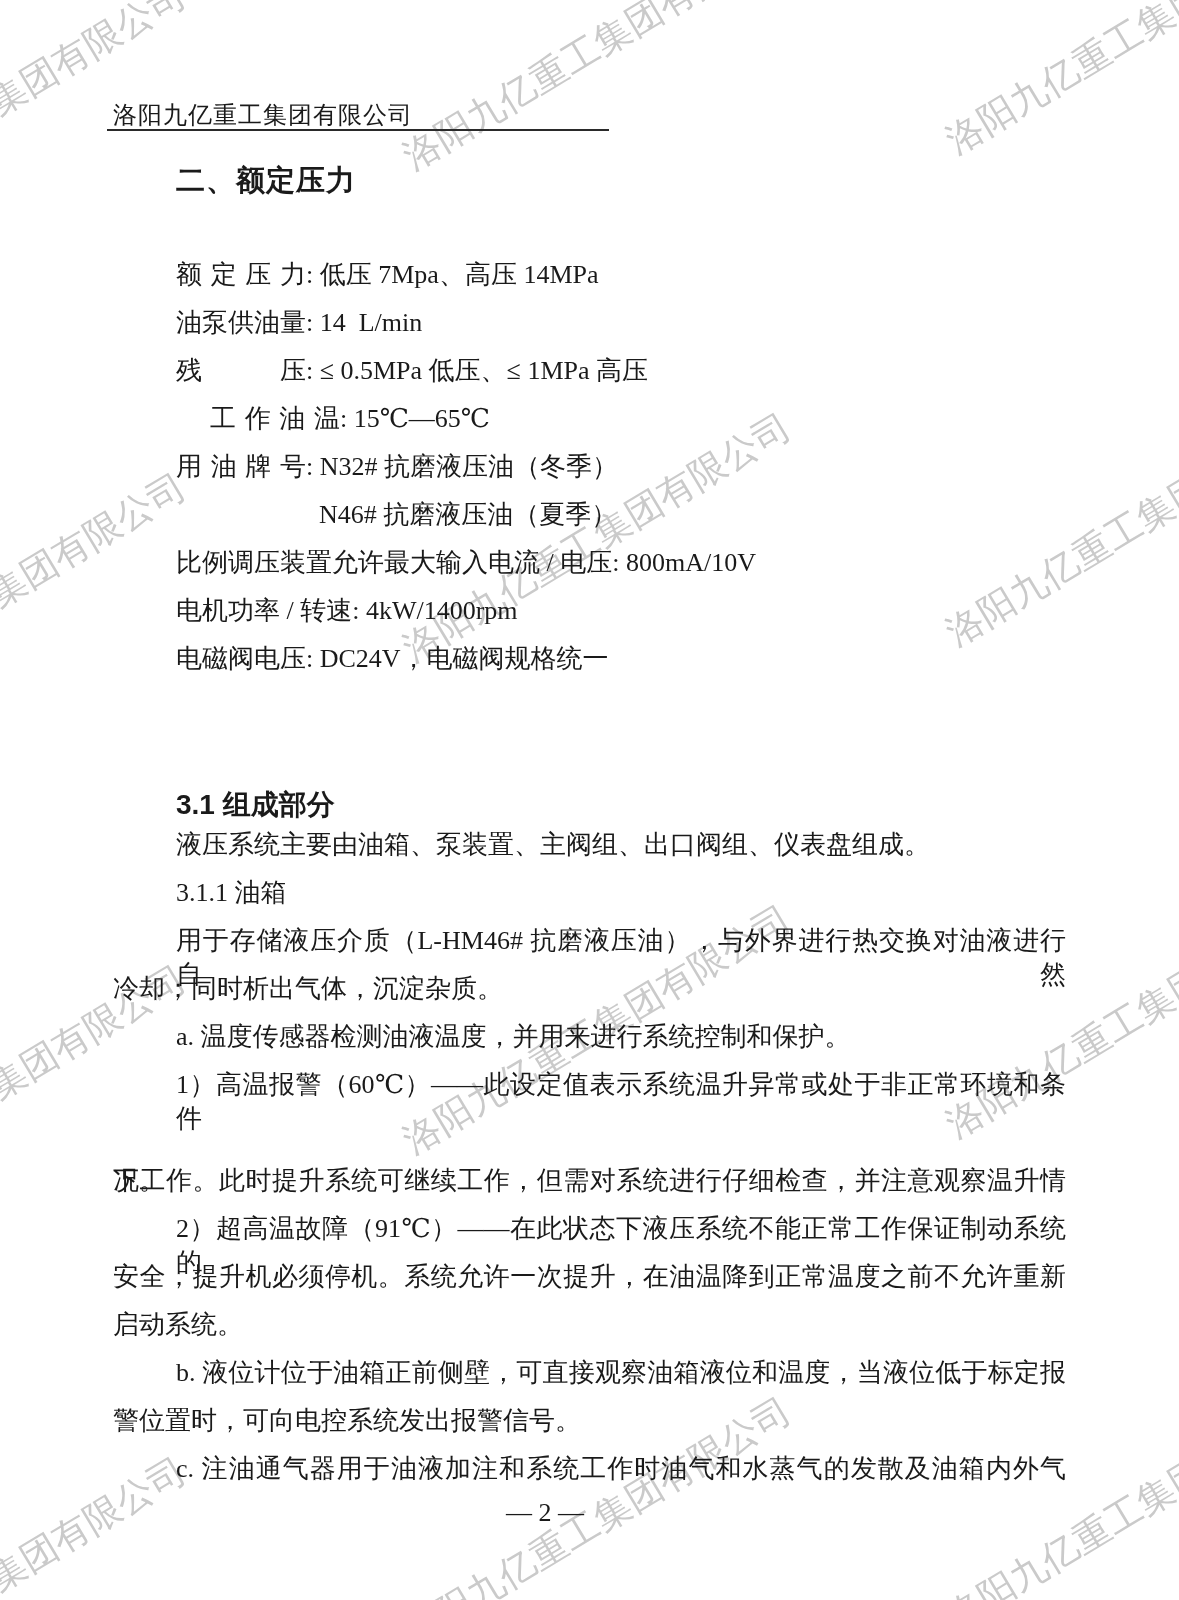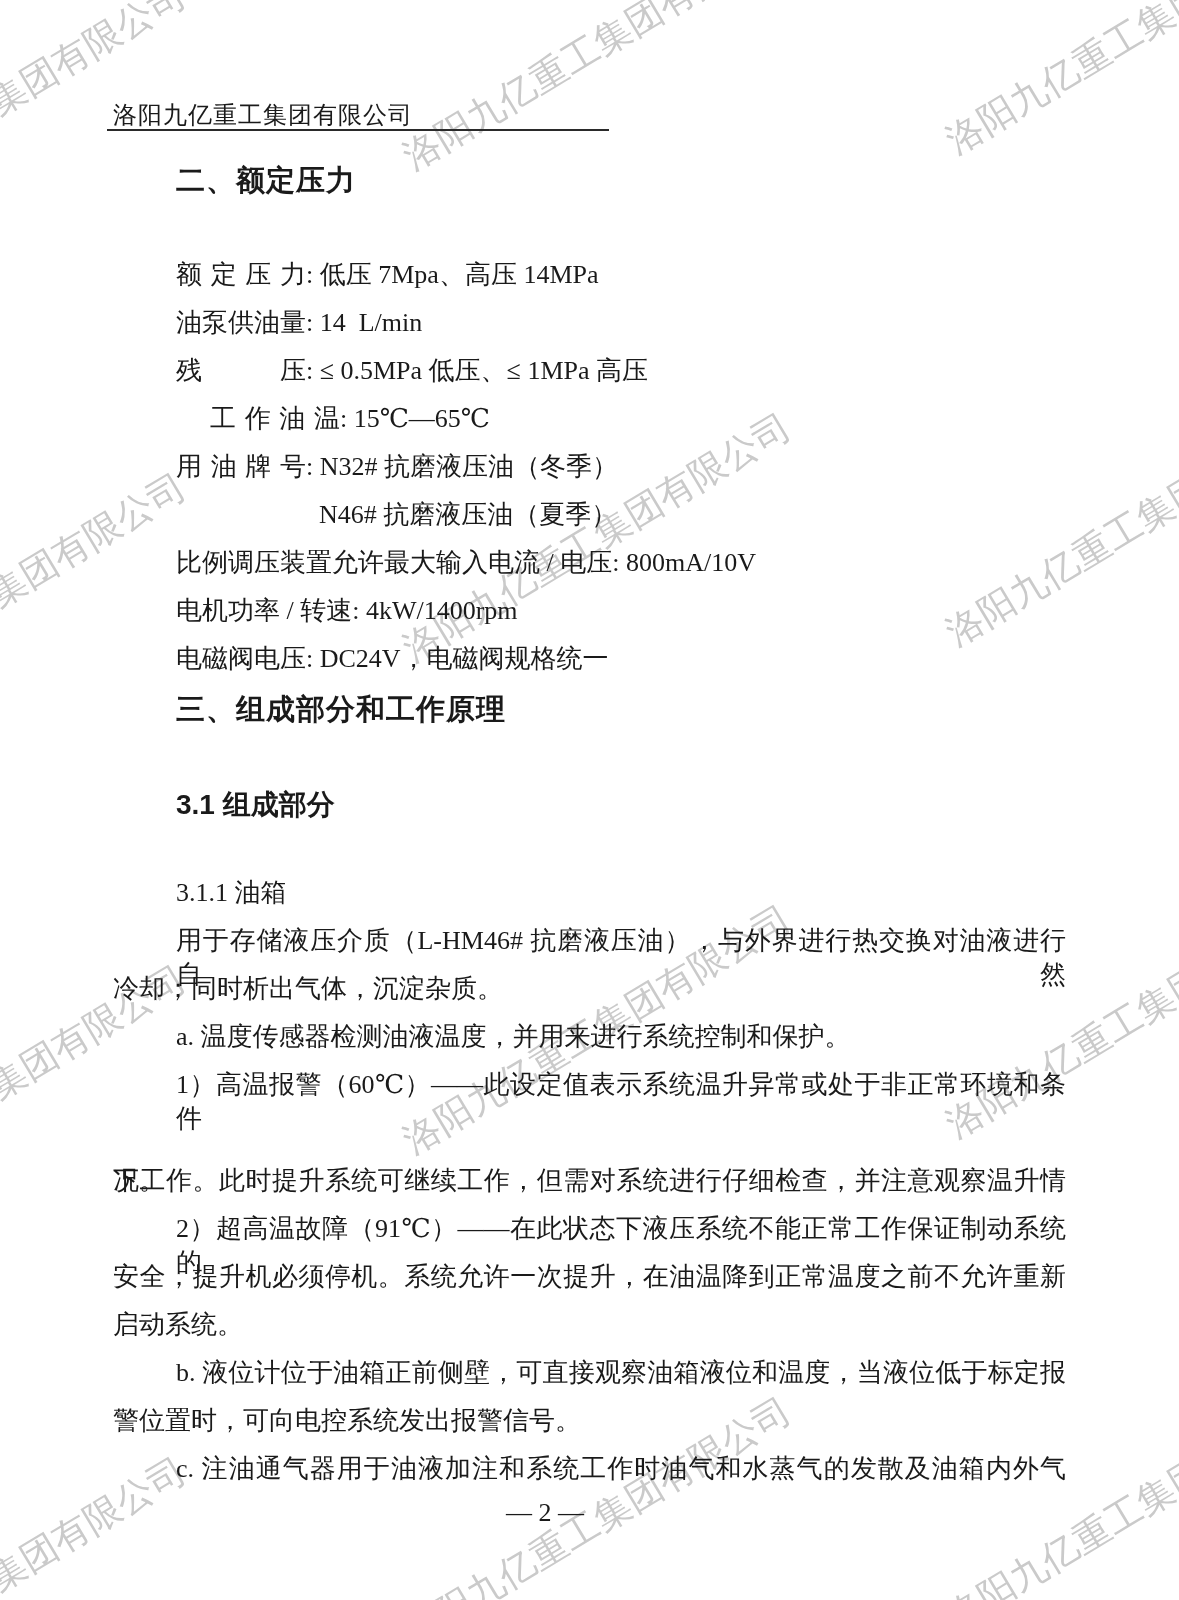--- a/index.html
+++ b/index.html
@@ -65,24 +65,24 @@
         <div class="line" style="top: 306px; left: 176px;"><span class="plabel">油泵供油量</span><span>: </span><span>14  L/min</span></div>
         <div class="line" style="top: 354px; left: 176px;"><span class="plabel">残压</span><span>: </span><span>≤ 0.5MPa 低压、≤ 1MPa 高压</span></div>
         <div class="line" style="top: 402px; left: 176px; margin-left: 34px;"><span class="plabel">工作油温</span><span>: </span><span>15℃—65℃</span></div>
         <div class="line" style="top: 450px; left: 176px;"><span class="plabel">用油牌号</span><span>: </span><span>N32# 抗磨液压油（冬季）</span></div>
         <div class="line" style="top: 498px; left: 319px;">N46# 抗磨液压油（夏季）</div>
         <div class="line" style="top: 546px; left: 176px;">比例调压装置允许最大输入电流 / 电压: 800mA/10V</div>
         <div class="line" style="top: 594px; left: 176px;">电机功率 / 转速: 4kW/1400rpm</div>
         <div class="line" style="top: 642px; left: 176px;">电磁阀电压: DC24V，电磁阀规格统一</div>
       </div>
 
-    <div class="line h1" style="top:692px;left:176px;">三、组成部分和工作原理</div>
 
     <div class="line h2" style="top:788px;left:176px;">3.1 组成部分</div>
 
+    <div class="line" style="top:828px;left:176px;">液压系统主要由油箱、泵装置、主阀组、出口阀组、仪表盘组成。</div>
 
     <div class="line" style="top:876px;left:176px;">3.1.1 油箱</div>
 
     <div id="body-lines">
         <div class="line jst" style="top: 924px; left: 176px; width: 890px;">用于存储液压介质（L-HM46# 抗磨液压油），与外界进行热交换对油液进行自然</div>
         <div class="line" style="top: 972px; left: 113px; font-family: Liberation Serif, serif;">冷却；同时析出气体，沉淀杂质。</div>
         <div class="line" style="top: 1020px; left: 176px;">a. 温度传感器检测油液温度，并用来进行系统控制和保护。</div>
         <div class="line jst" style="top: 1068px; left: 176px; width: 890px;">1）高温报警（60℃）——此设定值表示系统温升异常或处于非正常环境和条件</div>
         <div class="line jst" style="top: 1116px; left: 113px; width: 953px; margin-top: 48px;">下工作。此时提升系统可继续工作，但需对系统进行仔细检查，并注意观察温升情</div>
         <div class="line" style="top: 1164px; left: 113px;">况。</div>

